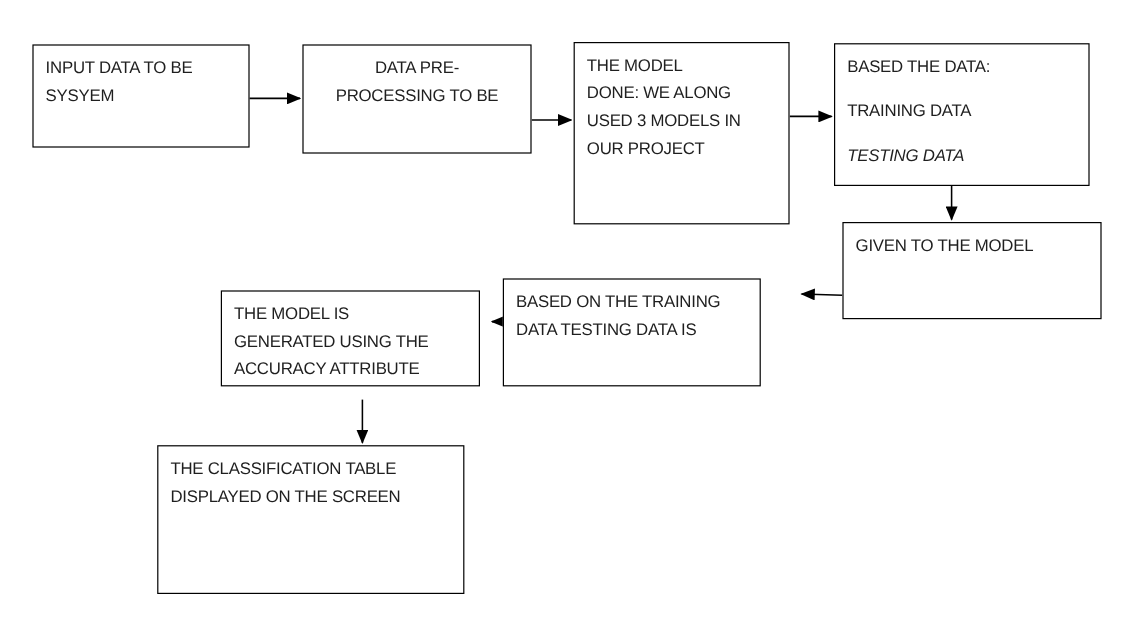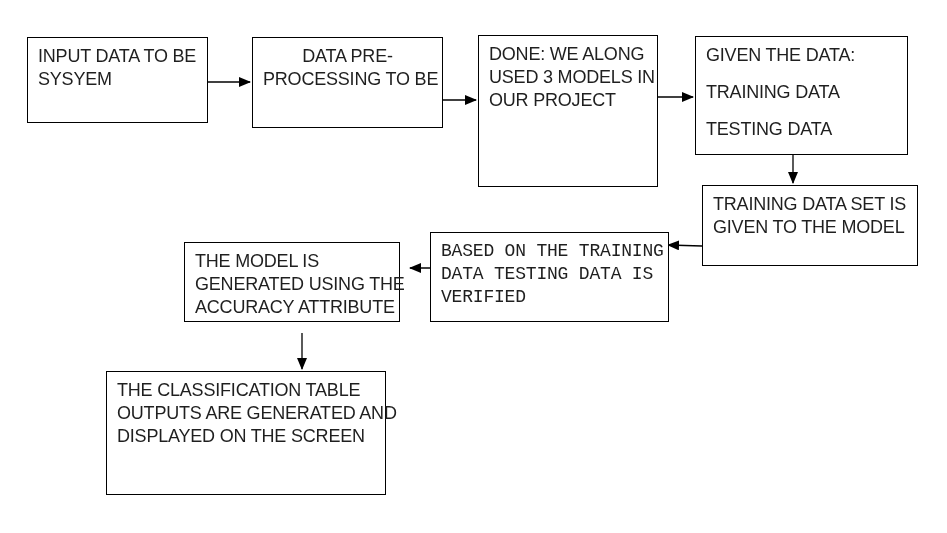--- a/index.html
+++ b/index.html
@@ -23,41 +23,42 @@
     height: 533px;
     pointer-events: none;
   }
   .box {
     position: absolute;
     border: 1px solid #000000;
     background: #ffffff;
     box-sizing: border-box;
     padding: 7px 10px;
     color: #1f1f1f;
-    font-size: 18px;
+    font-size: 14px;
     letter-spacing: -0.2px;
   }
   .box .ln {
     line-height: 23px;
     white-space: nowrap;
   }
   .box.spaced .ln {
     margin-bottom: 14px;
   }
   .box.spaced .ln:last-child {
     margin-bottom: 18px;
+    font-style: italic;
   }
   #b1 { left: 27px;  top: 37px;  width: 181px; height: 86px;  }
   #b2 { left: 252px; top: 37px;  width: 191px; height: 91px; text-align: center;  }
   #b3 { left: 478px; top: 35px;  width: 180px; height: 152px; }
   #b4 { left: 695px; top: 36px;  width: 213px; height: 119px; }
   #b5 { left: 702px; top: 185px; width: 216px; height: 81px;  }
-  #b6 { left: 430px; top: 232px; width: 239px; height: 90px; font-family: Liberation Mono, monospace;  }
+  #b6 { left: 419px; top: 232px; width: 215px; height: 90px;  }
   #b7 { left: 184px; top: 242px; width: 216px; height: 80px;  }
-  #b8 { left: 106px; top: 371px; width: 280px; height: 124px; }
+  #b8 { left: 131px; top: 371px; width: 256px; height: 124px; }
 </style>
 </head>
 <body>
 
 <div class="canvas">
 
   <svg class="arrows" viewBox="0 0 947 533" xmlns="http://www.w3.org/2000/svg">
     <defs>
       <marker id="ah" markerUnits="userSpaceOnUse" markerWidth="12" markerHeight="10" refX="11" refY="5" orient="auto">
         <path d="M0,0 L12,5 L0,10 z" fill="#000000"></path>
@@ -76,47 +77,45 @@
     <div class="ln">INPUT DATA TO BE</div>
     <div class="ln">SYSYEM</div>
   </div>
 
   <div class="box" id="b2">
     <div class="ln">DATA PRE-</div>
     <div class="ln">PROCESSING TO BE</div>
   </div>
 
   <div class="box" id="b3">
+    <div class="ln">THE MODEL</div>
     <div class="ln">DONE: WE ALONG</div>
     <div class="ln">USED 3 MODELS IN</div>
     <div class="ln">OUR PROJECT</div>
   </div>
 
   <div class="box spaced" id="b4">
-    <div class="ln">GIVEN THE DATA:</div>
+    <div class="ln">BASED THE DATA:</div>
     <div class="ln">TRAINING DATA</div>
     <div class="ln">TESTING DATA</div>
   </div>
 
   <div class="box" id="b5">
-    <div class="ln">TRAINING DATA SET IS</div>
     <div class="ln">GIVEN TO THE MODEL</div>
   </div>
 
   <div class="box" id="b6">
     <div class="ln">BASED ON THE TRAINING</div>
     <div class="ln">DATA TESTING DATA IS</div>
-    <div class="ln">VERIFIED</div>
   </div>
 
   <div class="box" id="b7">
     <div class="ln">THE MODEL IS</div>
     <div class="ln">GENERATED USING THE</div>
     <div class="ln">ACCURACY ATTRIBUTE</div>
   </div>
 
   <div class="box" id="b8">
     <div class="ln">THE CLASSIFICATION TABLE</div>
-    <div class="ln">OUTPUTS ARE GENERATED AND</div>
     <div class="ln">DISPLAYED ON THE SCREEN</div>
   </div>
 
 </div>
 
 </body></html>

